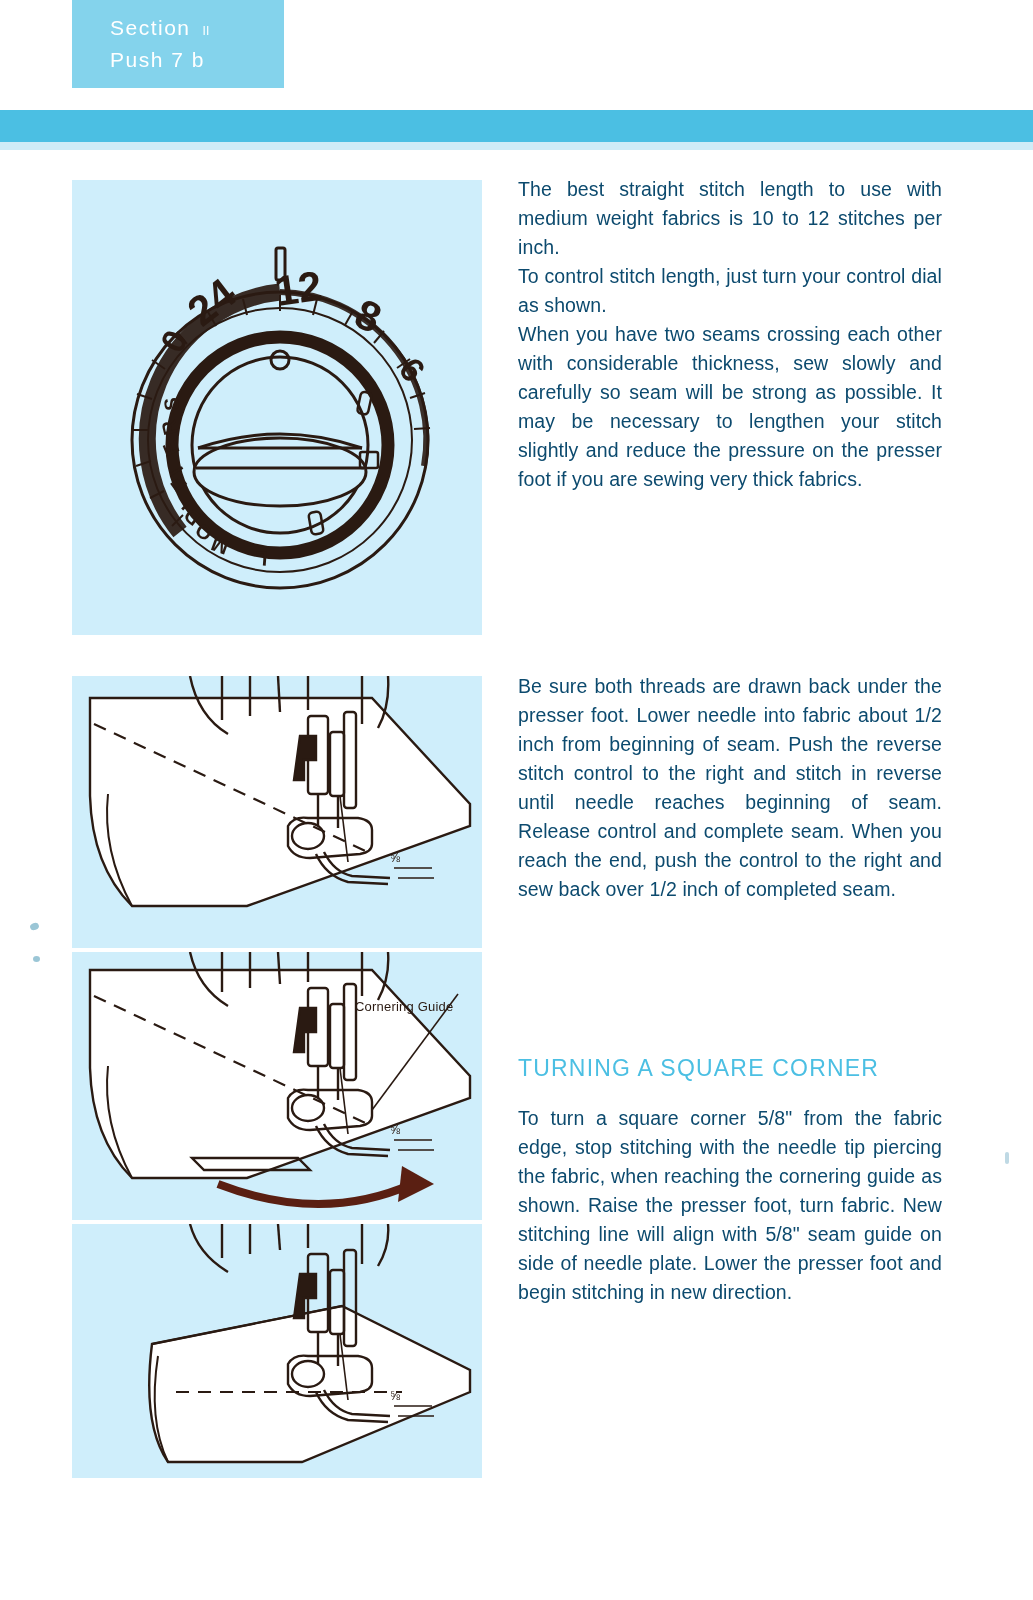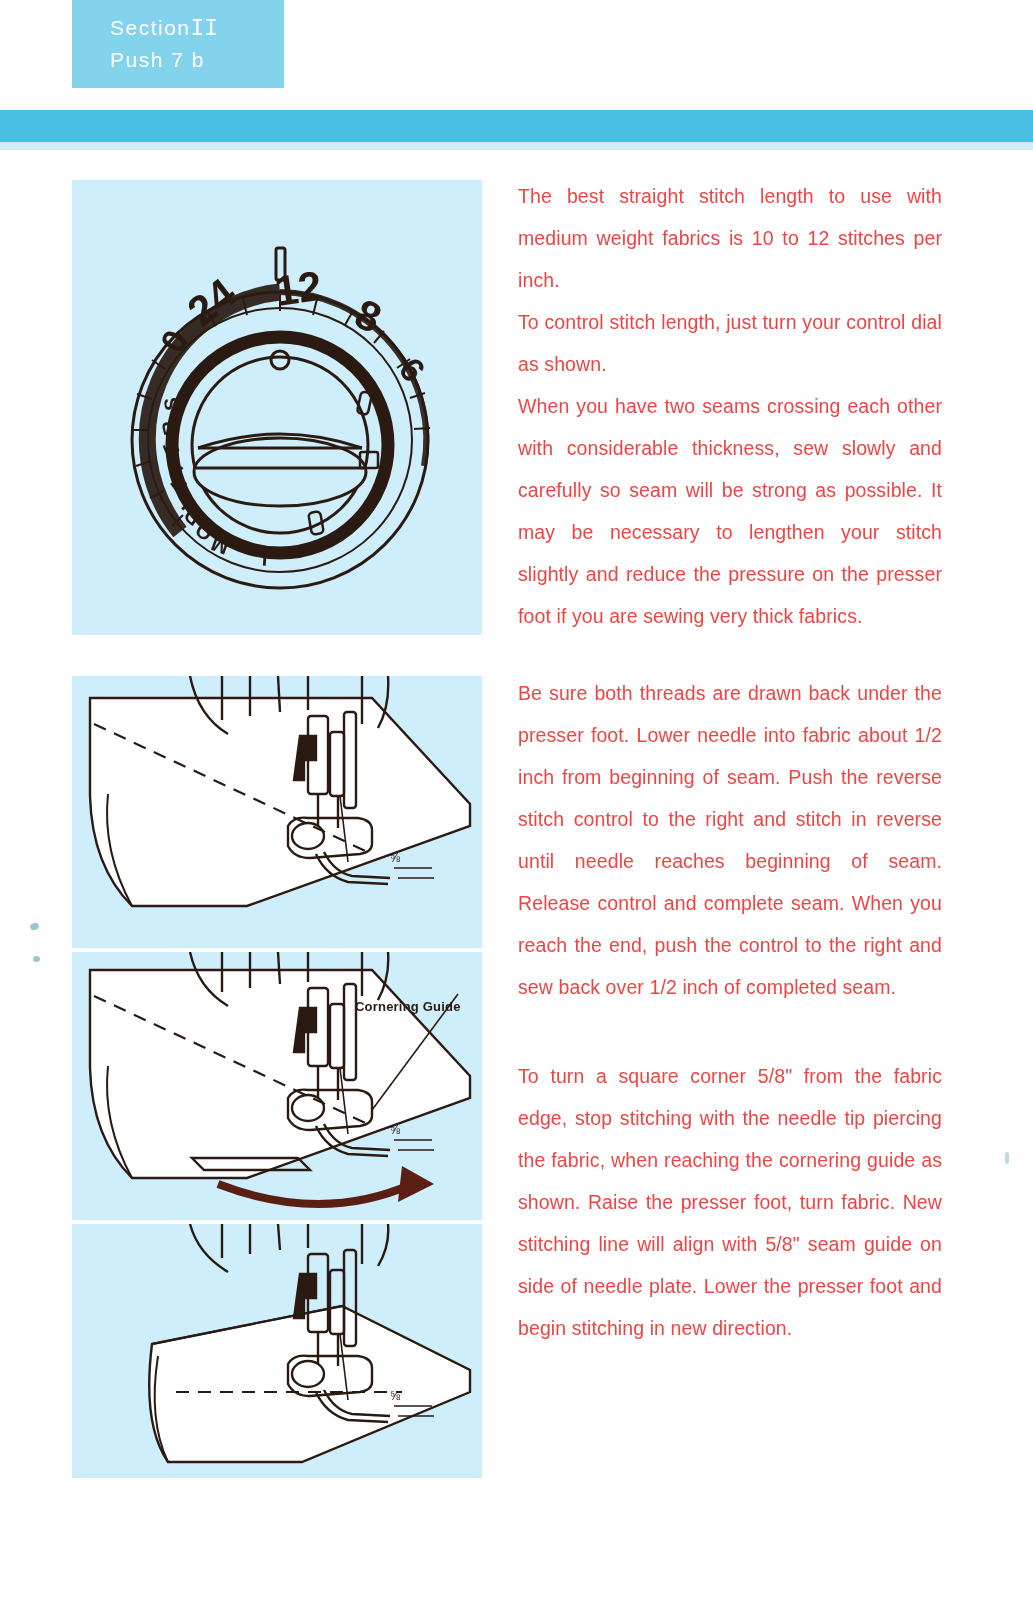--- a/index.html
+++ b/index.html
@@ -27,23 +27,24 @@
   #header-block .hdr-line {
     color: #ffffff;
     font-size: 21px;
     letter-spacing: 1.5px;
     position: absolute;
     left: 38px;
   }
   #hdr-section { top: 16px; }
   #hdr-page { top: 48px; }
   #hdr-section .roman {
-    font-family: Liberation Mono, monospace;
-    font-size: 23px;
+    font-family: Liberation Sans, sans-serif;
+    font-size: 12px;
     letter-spacing: 0;
+    margin-left: 12px;
   }
 
   #header-bar {
     position: absolute;
     left: 0;
     top: 110px;
     width: 1033px;
     height: 32px;
     background: #4bbfe3;
   }
@@ -67,43 +68,43 @@
   #fig-seam2  { left: 72px;  top: 952px;  width: 410px; height: 268px; }
   #fig-seam3  { left: 72px;  top: 1224px; width: 410px; height: 254px; }
 
   .fig-svg { display: block; width: 100%; height: 100%; }
 
   .cornering-label {
     position: absolute;
     left: 355px;
     top: 999px;
     font-size: 13px;
-    font-weight: bold;
+    font-weight: normal;
     color: #2a1a12;
     letter-spacing: 0.2px;
   }
 
   
   #text-col {
     position: absolute;
     left: 518px;
     top: 175px;
     width: 424px;
   }
   .sec-title {
     color: #4bbfe3;
     font-size: 23px;
     letter-spacing: 1.2px;
     margin: 0 0 22px 0;
     font-weight: normal;
   }
   .body-par {
-    color: #ef4444;
+    color: #0c4a6e;
     font-size: 19.5px;
-    line-height: 42px;
+    line-height: 29px;
     text-align: justify;
     margin: 0 0 0 0;
     letter-spacing: 0.1px;
   }
   .body-par + .body-par { }
 
   #block-stitch { position: absolute; left: 0; top: 0; width: 424px; }
   #block-fasten { position: absolute; left: 0; top: 497px; width: 424px; }
   #block-corner { position: absolute; left: 0; top: 880px; width: 424px; }
 
@@ -323,16 +324,17 @@
     <p class="body-par" style="white-space: pre-line;">The best straight stitch length to use with medium weight fabrics is 10 to 12 stitches per inch.
 To control stitch length, just turn your control dial as shown.</p>
     <p class="body-par">When you have two seams crossing each other with considerable thickness, sew slowly and carefully so seam will be strong as possible. It may be necessary to lengthen your stitch slightly and reduce the pressure on the presser foot if you are sewing very thick fabrics.</p>
   </div>
 
   <div id="block-fasten">
     <p class="body-par">Be sure both threads are drawn back under the presser foot. Lower needle into fabric about 1/2 inch from beginning of seam. Push the reverse stitch control to the right and stitch in reverse until needle reaches beginning of seam. Release control and complete seam. When you reach the end, push the control to the right and sew back over 1/2 inch of completed seam.</p>
   </div>
 
   <div id="block-corner">
+    <h2 class="sec-title">TURNING A SQUARE CORNER</h2>
     <p class="body-par">To turn a square corner 5/8" from the fabric edge, stop stitching with the needle tip piercing the fabric, when reaching the cornering guide as shown.   Raise the presser foot, turn fabric.   New stitching line will align with 5/8" seam guide on side of needle plate. Lower the presser foot and begin stitching in new direction.</p>
   </div>
 
 </div>
 
 </body></html>

